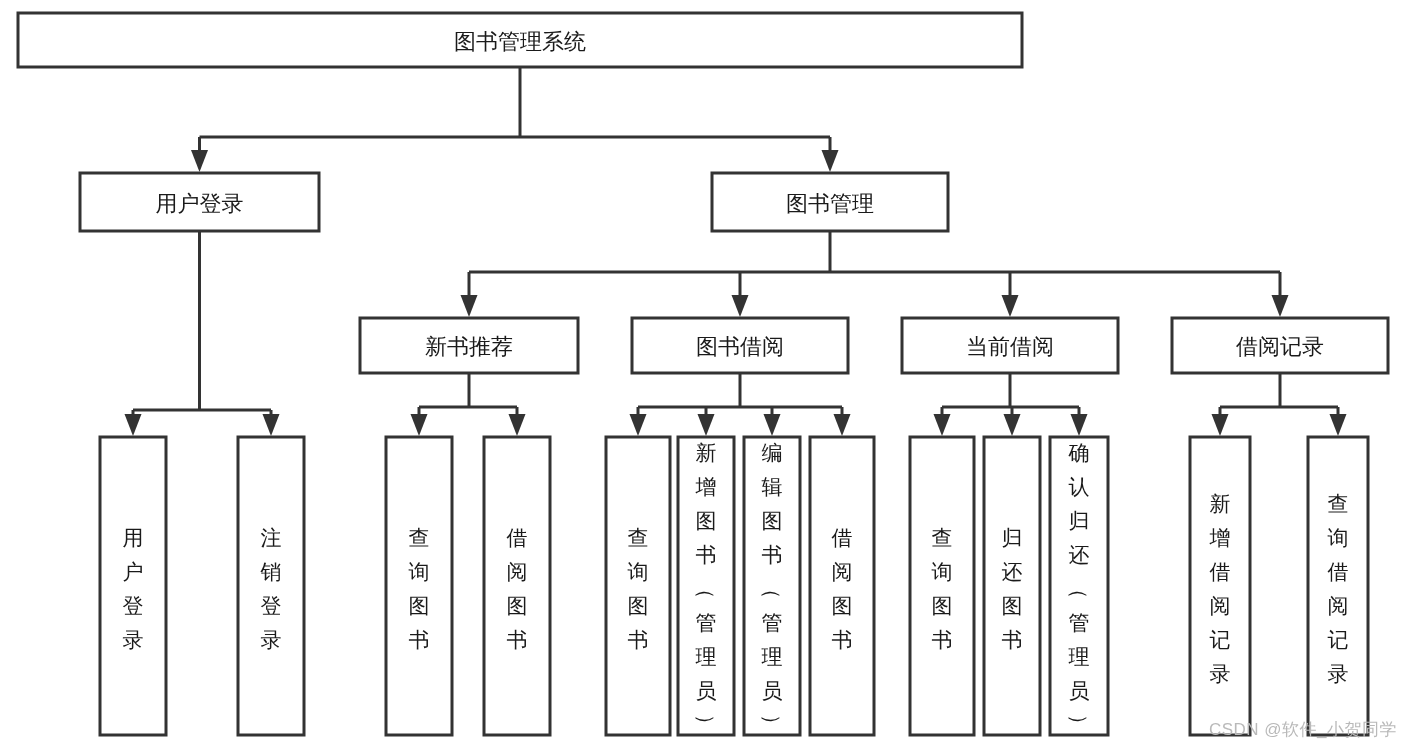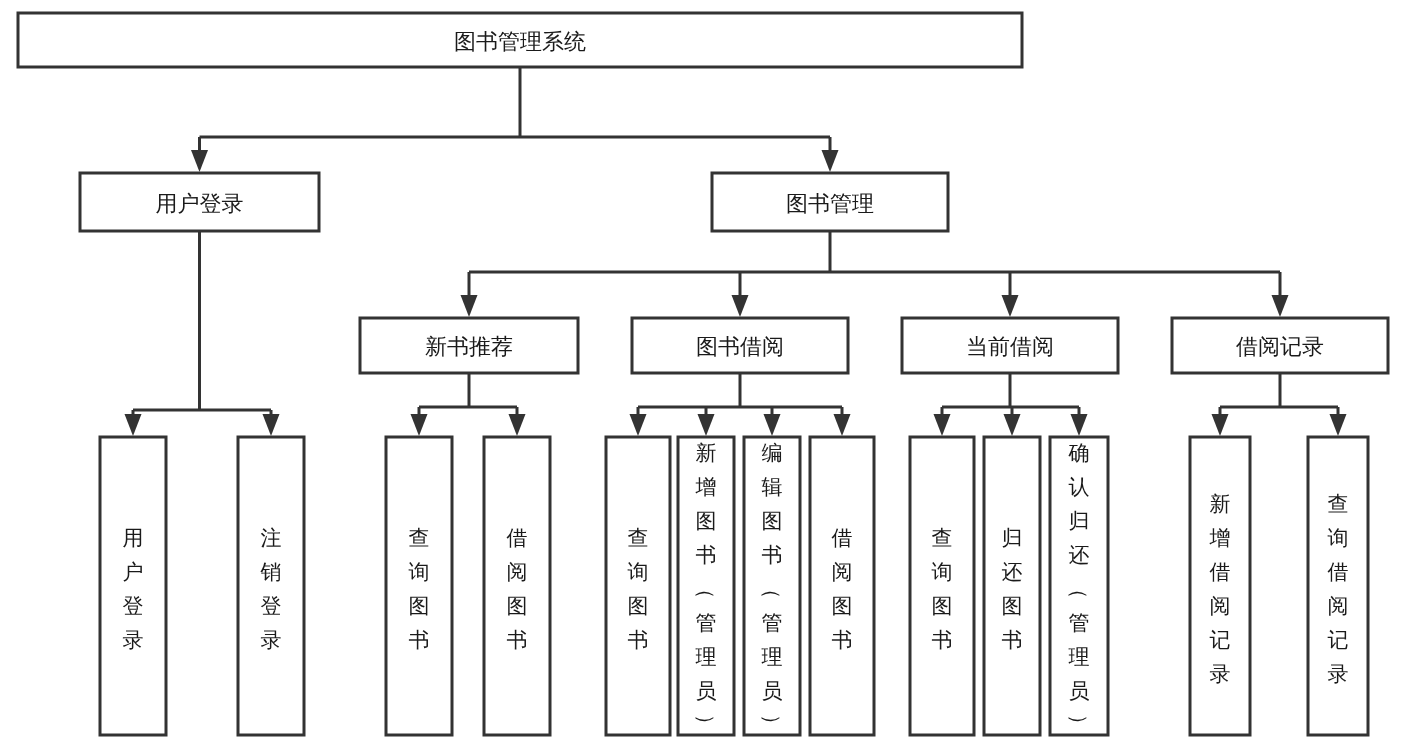--- a/index.html
+++ b/index.html
@@ -274,13 +274,14 @@
           <rect class="node-rect" x="1308" y="437" width="60" height="298"></rect>
           <text class="node-label-vert" x="1338" y="510.52">查</text>
           <text class="node-label-vert" x="1338" y="544.52">询</text>
           <text class="node-label-vert" x="1338" y="578.52">借</text>
           <text class="node-label-vert" x="1338" y="612.52">阅</text>
           <text class="node-label-vert" x="1338" y="646.52">记</text>
           <text class="node-label-vert" x="1338" y="680.52">录</text>
         </g>
       </g>
   </svg>
+  <div class="watermark">CSDN @软件_小贺同学</div>
 </div>
 
 </body></html>

